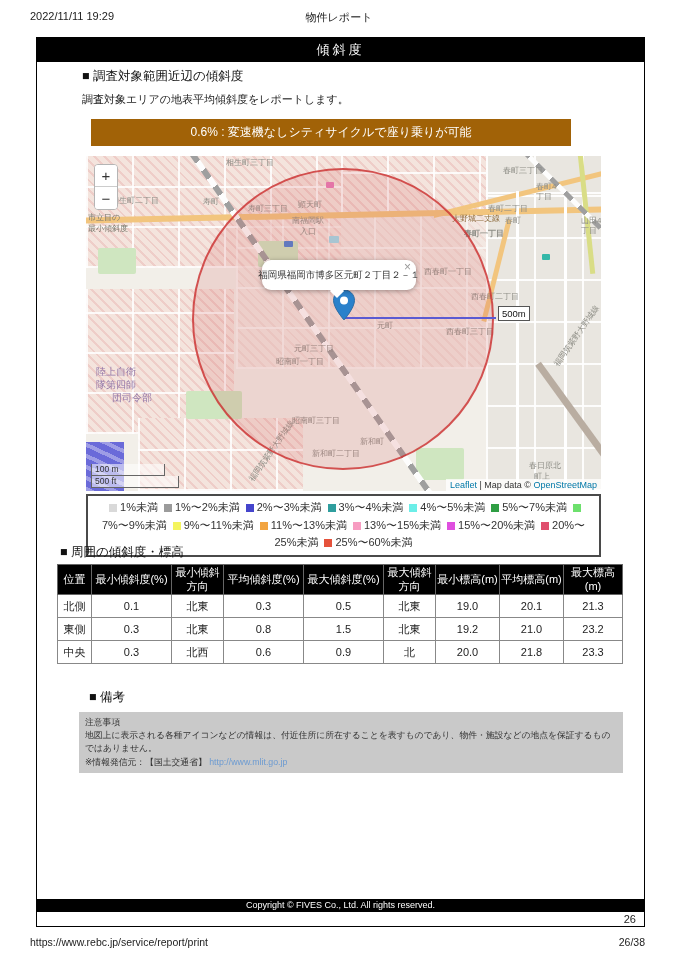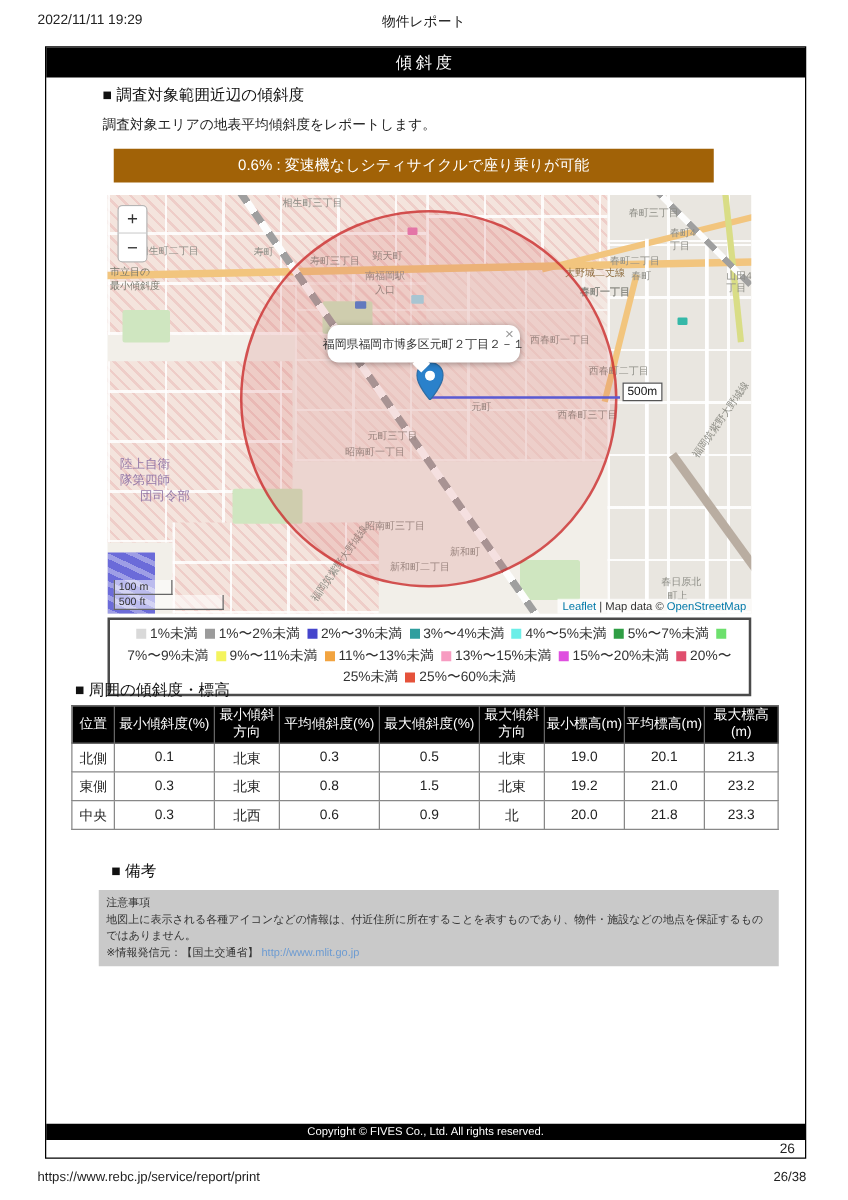--- a/index.html
+++ b/index.html
@@ -51,21 +51,21 @@
   .popup-text { font-size:9.5px; color:#333; white-space:nowrap; }
   .popup-close { position:absolute; right:5px; top:1px; font-size:12px; color:#999; cursor:pointer; line-height:12px; }
   .popup-tail { position:absolute; left:70px; top:26px; width:10px; height:10px; background:#fff; transform:rotate(45deg); }
 
   .zoomctl { position:absolute; left:8px; top:8px; width:24px; background:#fff; border:1px solid #b5b5b5; border-radius:4px; overflow:hidden; }
   .zoomctl .zbtn { display:block; width:100%; height:22px; text-align:center; font-size:15px; line-height:21px; color:#333; cursor:pointer; background:#fff; border:none; }
   .zoomctl .zbtn:first-child { border-bottom:1px solid #ccc; }
 
   .scale { position:absolute; left:5px; top:308px; font-size:8.5px; color:#333; }
   .scale-line { background:rgba(255,255,255,.55); border:1px solid #666; border-top:none; padding:0 3px; line-height:11px; }
-  .scale-line.metric { width:47px; }
+  .scale-line.metric { width:74px; }
   .scale-line.imperial { width:88px; }
 
   .attribution { position:absolute; right:0; bottom:0; background:rgba(255,255,255,.75); font-size:9px; color:#333; padding:1px 4px; white-space:nowrap; }
   .attribution .alink { color:#0078a8; }
 
   .map-label { position:absolute; font-size:8px; color:#8d8d86; white-space:nowrap; line-height:1.25; }
   .map-label.wrap { white-space:normal; }
 
   
   .legend { position:absolute; left:49px; top:456px; width:515px; border:2px solid #4a4a4a; background:#fff;

